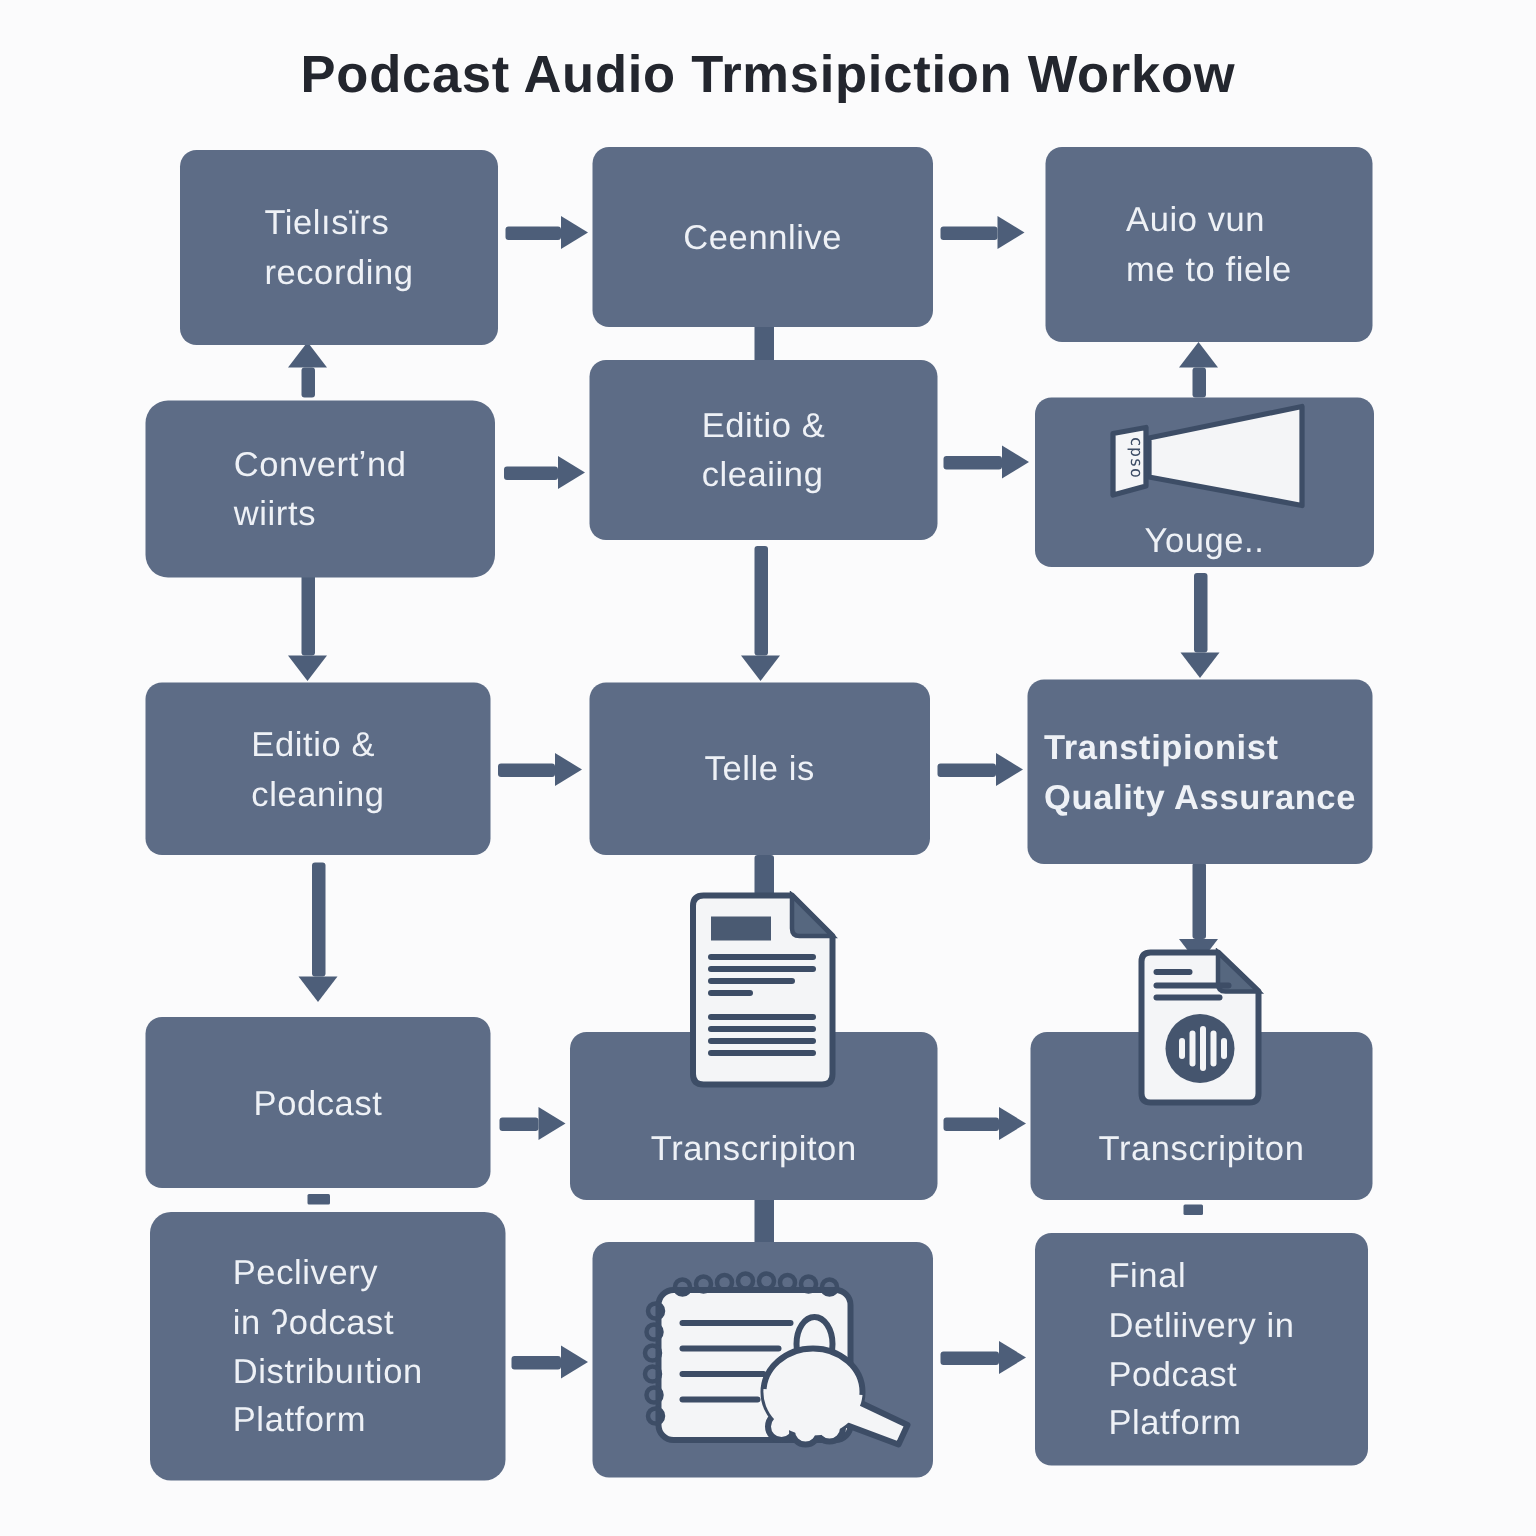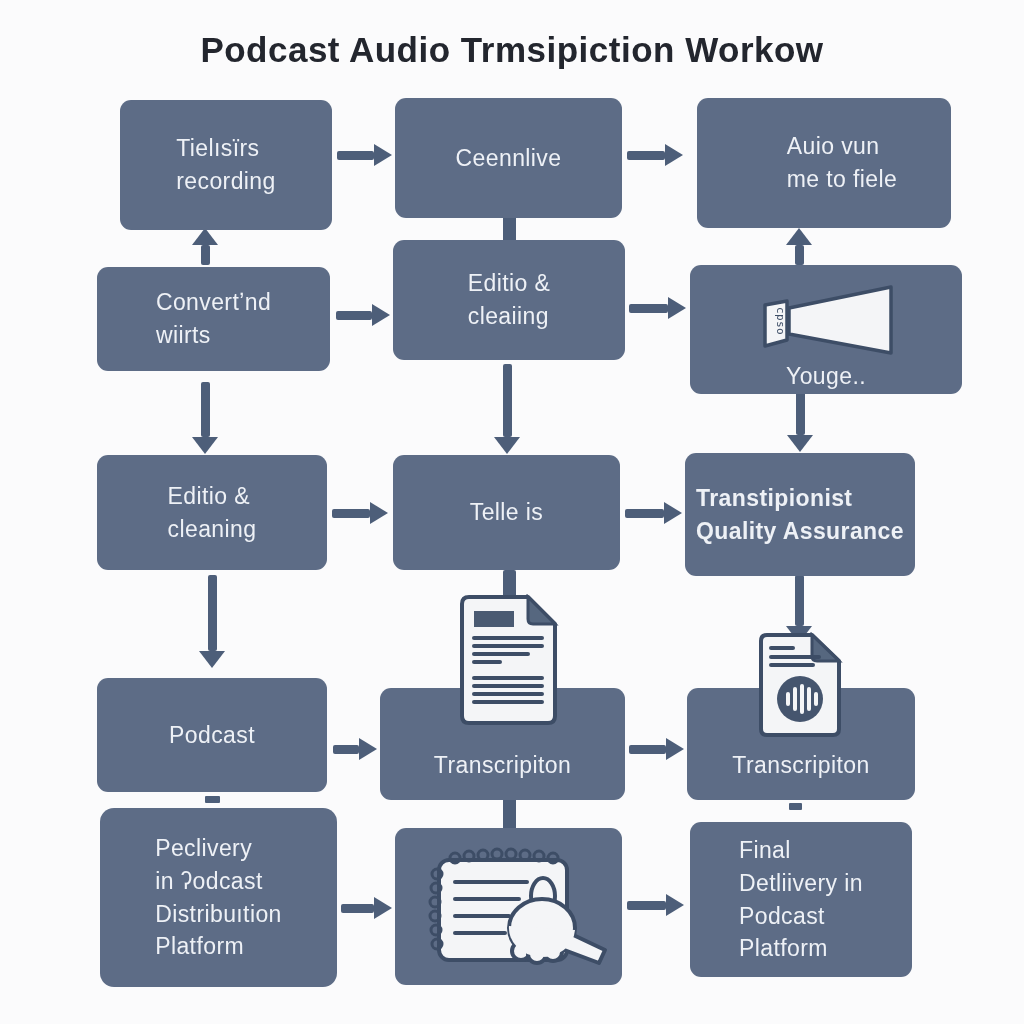--- a/index.html
+++ b/index.html
@@ -50,34 +50,34 @@
 
   <div class="title">Podcast Audio Trmsipiction Workow</div>
 
   <div class="node" style="left:120px;top:100px;width:212px;height:130px;">
     <span class="node-label">Tielısïrs
 recording</span>
   </div>
   <div class="node" style="left:395px;top:98px;width:227px;height:120px;">
     <span class="node-label">Ceennlive</span>
   </div>
-  <div class="node" style="left:697px;top:98px;width:218px;height:130px;padding-left:36px;">
+  <div class="node" style="left:697px;top:98px;width:218px;height:130px;">
     <span class="node-label">Auio vun
 me to fiele</span>
   </div>
 
-  <div class="node" style="left:97px;top:267px;width:233px;height:104px;">
+  <div class="node" style="left:97px;top:267px;width:233px;height:118px;border-radius:15px;">
     <span class="node-label">Convertʼnd
 wiirts</span>
   </div>
   <div class="node" style="left:393px;top:240px;width:232px;height:120px;">
     <span class="node-label">Editio &amp;
 cleaiing</span>
   </div>
-  <div class="node" style="left:690px;top:265px;width:272px;height:113px;padding-top:16px;">
+  <div class="node" style="left:690px;top:265px;width:226px;height:113px;padding-top:0;">
     <svg width="158" height="76" viewBox="0 0 158 76">
       <polygon points="42,26 144,5 144,71 42,52" fill="var(--icon-fill)" stroke="var(--icon-stroke)" stroke-width="3.5" stroke-linejoin="round"></polygon>
       <polygon points="18,23 40,19 40,58 18,64" fill="var(--icon-fill)" stroke="var(--icon-stroke)" stroke-width="3.5" stroke-linejoin="round"></polygon>
       <text transform="rotate(90 30 25)" x="30" y="25" font-size="11" fill="var(--icon-stroke)" font-family="'DejaVu Sans Mono',monospace">cpso</text>
     </svg>
     <span class="node-label mega-label">Youge..</span>
   </div>
 
   <div class="node" style="left:97px;top:455px;width:230px;height:115px;">
     <span class="node-label">Editio &amp;

